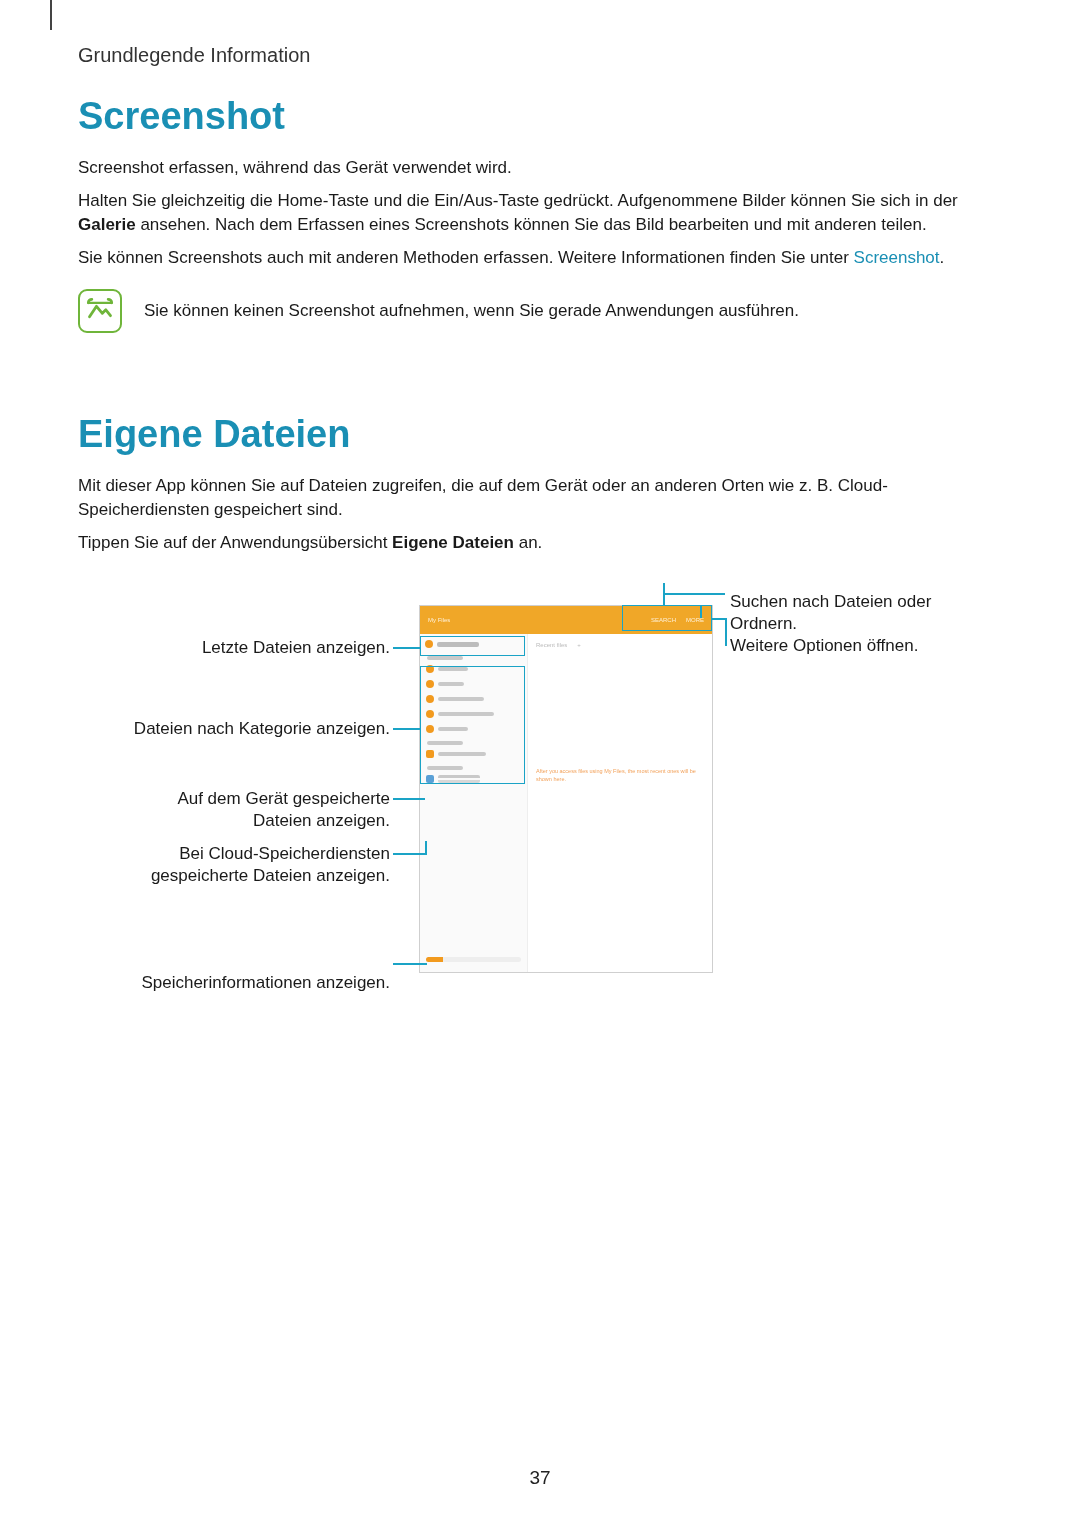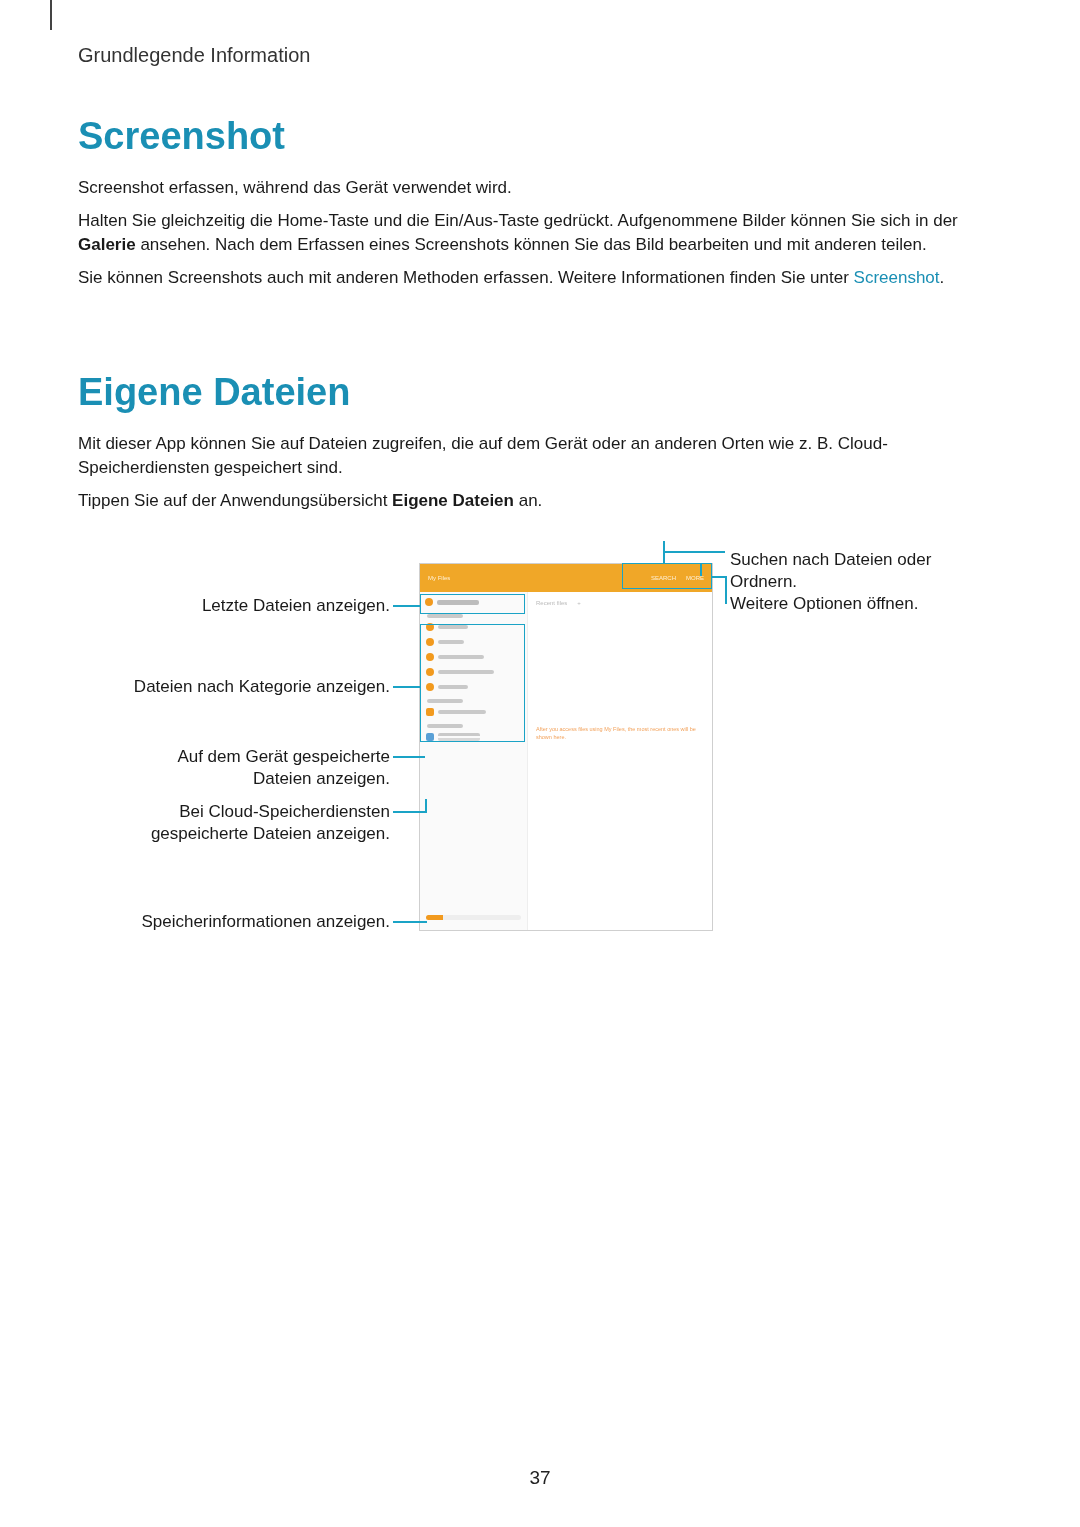--- a/index.html
+++ b/index.html
@@ -19,21 +19,21 @@
     position: absolute;
     left: 50px;
     top: 0;
     width: 2px;
     height: 30px;
     background: #444;
   }
   .breadcrumb {
     font-size: 20px;
     color: #333;
-    margin-bottom: 48px;
+    margin-bottom: 28px;
   }
   h1 {
     font-size: 38px;
     font-weight: 600;
     color: #1a8fb4;
     margin-bottom: 18px;
   }
   h1.second { margin-top: 80px; }
   p {
     font-size: 17px;
@@ -168,20 +168,31 @@
   <p>Screenshot erfassen, während das Gerät verwendet wird.</p>
 
   <p>
     <span>Halten Sie gleichzeitig die Home-Taste und die Ein/Aus-Taste gedrückt. Aufgenommene Bilder können Sie sich in der </span><span class="bold">Galerie</span><span> ansehen. Nach dem Erfassen eines Screenshots können Sie das Bild bearbeiten und mit anderen teilen.</span>
   </p>
 
   <p>
     <span>Sie können Screenshots auch mit anderen Methoden erfassen. Weitere Informationen finden Sie unter </span><a class="link" href="#">Screenshot</a><span>.</span>
   </p>
 
+  <div class="note-row">
+    <div class="note-icon">
+      <svg viewBox="0 0 24 24" fill="none" stroke="#6fb53a" stroke-width="2.4" stroke-linecap="round" stroke-linejoin="round">
+        <path d="M3 17 L9 8 L14 14 L17 11 L21 16"></path>
+        <path d="M2 5 L22 5" stroke-width="2"></path>
+        <path d="M5 2 a3 3 0 0 0 -3 3"></path>
+        <path d="M19 2 a3 3 0 0 1 3 3"></path>
+      </svg>
+    </div>
+    <p style="margin-top:10px;">Sie können keinen Screenshot aufnehmen, wenn Sie gerade Anwendungen ausführen.</p>
+  </div>
 
   <h1 class="second">Eigene Dateien</h1>
 
   <p>Mit dieser App können Sie auf Dateien zugreifen, die auf dem Gerät oder an anderen Orten wie z. B. Cloud-Speicherdiensten gespeichert sind.</p>
 
   <p style="">
     <span>Tippen Sie auf der Anwendungsübersicht </span><span class="bold">Eigene Dateien</span><span> an.</span>
   </p>
 
   <div class="diagram-wrap">
@@ -253,21 +264,21 @@
     <div class="callout left" style="left:-60px; top:135px; width:290px;">Dateien nach Kategorie anzeigen.</div>
     <div class="lead" style="left:233px; top:145px; width:27px;"></div>
 
     <div class="callout left" style="left:-30px; top:205px; width:260px;">Auf dem Gerät gespeicherte Dateien anzeigen.</div>
     <div class="lead" style="left:233px; top:215px; width:32px;"></div>
 
     <div class="callout left" style="left:-30px; top:260px; width:260px;">Bei Cloud-Speicherdiensten gespeicherte Dateien anzeigen.</div>
     <div class="lead" style="left:233px; top:270px; width:32px;"></div>
     <div class="lead v" style="left:265px; top:258px; height:14px;"></div>
 
-    <div class="callout left" style="left:-60px; top:370px; width:290px;text-align:right;">Speicherinformationen anzeigen.</div>
+    <div class="callout left" style="left:-60px; top:389px; width:290px;text-align:right;">Speicherinformationen anzeigen.</div>
     <div class="lead" style="left:233px; top:380px; width:34px;"></div>
 
     <div class="callout" style="left:570px; top:8px; width:230px;">Suchen nach Dateien oder Ordnern.</div>
     <div class="lead" style="left:503px; top:10px; width:62px;"></div>
     <div class="lead v" style="left:503px; top:10px; height:12px;"></div>
 
     <div class="callout" style="left:570px; top:52px; width:230px;">Weitere Optionen öffnen.</div>
     <div class="lead" style="left:552px; top:35px; width:14px;"></div>
     <div class="lead v" style="left:565px; top:35px; height:28px;"></div>
     <div class="lead v" style="left:540px; top:22px; height:13px;"></div>

